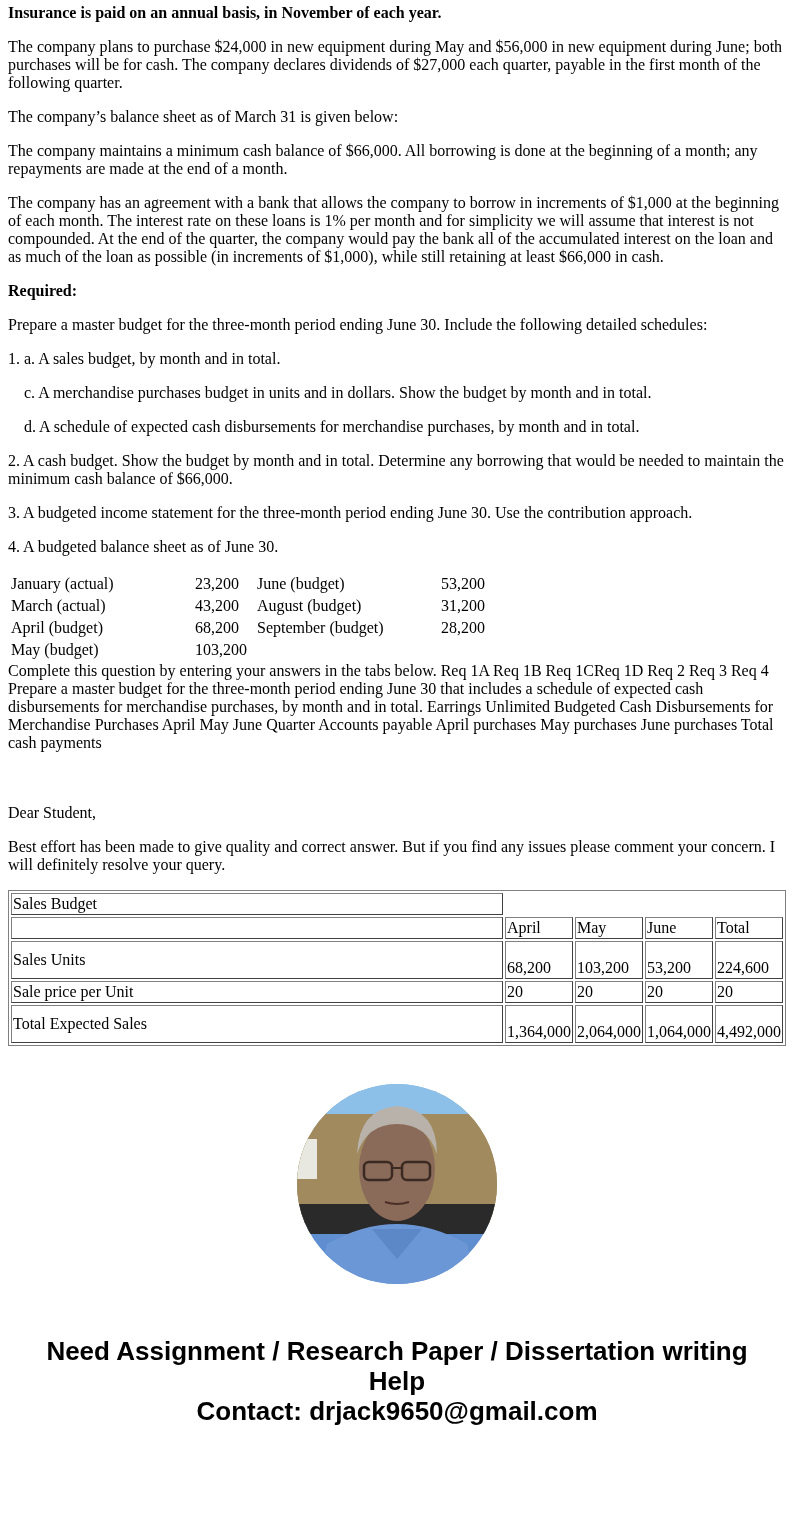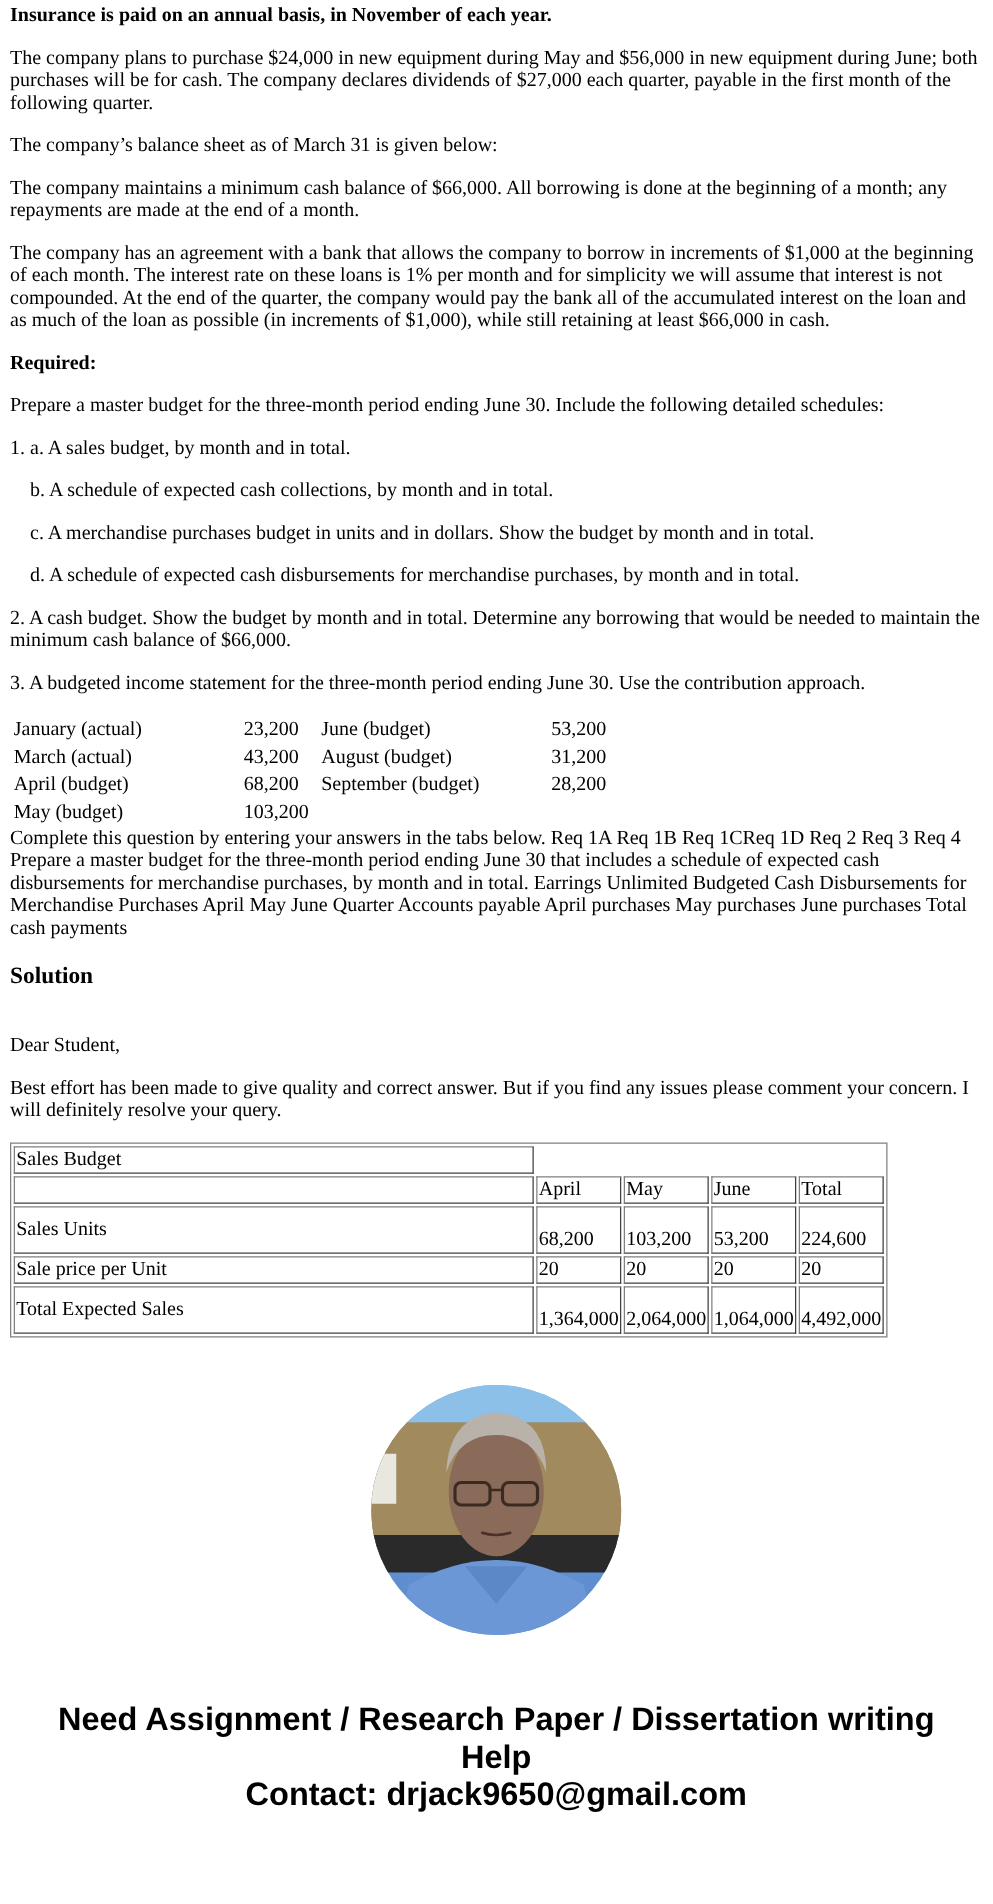--- a/index.html
+++ b/index.html
@@ -20,21 +20,21 @@
   table.sales-months td.num { width: 58px; font-family: Liberation Serif, serif; }
   table.sales-months td.lbl2 { width: 180px; }
   table.sales-months td.num2 { width: 48px; }
   p.question { margin-top: 0; }
   h3.solution { font-size: 18.7px; font-weight: bold; margin: 18px 0 0 0; line-height: 22px; }
   .spacer { height: 36px; }
   table.budget {
     border: 1px solid #808080;
     border-collapse: separate;
     border-spacing: 2px;
-    width: 702px;
+    width: 778px;
     margin-top: 12px;
   }
   table.budget td {
     border: 1px solid #808080;
     border-right-color: #404040;
     border-bottom-color: #404040;
     padding: 1px;
     vertical-align: middle;
     line-height: 18px;
   }
@@ -65,25 +65,25 @@
   <p class="first">Insurance is paid on an annual basis, in November of each year.</p>
   <p>The company plans to purchase $24,000 in new equipment during May and $56,000 in new equipment during June; both purchases will be for cash. The company declares dividends of $27,000 each quarter, payable in the first month of the following quarter.</p>
   <p>The company’s balance sheet as of March 31 is given below:</p>
   <p>The company maintains a minimum cash balance of $66,000. All borrowing is done at the beginning of a month; any repayments are made at the end of a month.</p>
   <p>The company has an agreement with a bank that allows the company to borrow in increments of $1,000 at the beginning of each month. The interest rate on these loans is 1% per month and for simplicity we will assume that interest is not compounded. At the end of the quarter, the company would pay the bank all of the accumulated interest on the loan and as much of the loan as possible (in increments of $1,000), while still retaining at least $66,000 in cash.</p>
 
   <p><b>Required:</b></p>
   <p>Prepare a master budget for the three-month period ending June 30. Include the following detailed schedules:</p>
 
   <p>1. a. A sales budget, by month and in total.</p>
-  <p class="indent">b. A schedule of expected cash collections, by month and in total.</p>
   <p class="indent">c. A merchandise purchases budget in units and in dollars. Show the budget by month and in total.</p>
   <p class="indent">d. A schedule of expected cash disbursements for merchandise purchases, by month and in total.</p>
   <p>2. A cash budget. Show the budget by month and in total. Determine any borrowing that would be needed to maintain the minimum cash balance of $66,000.</p>
   <p>3. A budgeted income statement for the three-month period ending June 30. Use the contribution approach.</p>
+  <p>4. A budgeted balance sheet as of June 30.</p>
 
   <table class="sales-months">
     <tbody>
         <tr>
       <td class="lbl">January (actual)</td>
       <td class="num">23,200</td>
       <td class="lbl2">June (budget)</td>
       <td class="num2">53,200</td>
     </tr>
     <tr>
@@ -102,21 +102,20 @@
       <td class="lbl">May (budget)</td>
       <td class="num">103,200</td>
       <td class="lbl2"></td>
       <td class="num2"></td>
     </tr>
   </tbody>
     </table>
 
   <p class="question">Complete this question by entering your answers in the tabs below. Req 1A Req 1B Req 1CReq 1D Req 2 Req 3 Req 4 Prepare a master budget for the three-month period ending June 30 that includes a schedule of expected cash disbursements for merchandise purchases, by month and in total. Earrings Unlimited Budgeted Cash Disbursements for Merchandise Purchases April May June Quarter Accounts payable April purchases May purchases June purchases Total cash payments</p>
 
-  <h3 class="solution">Solution</h3>
   <div class="spacer"></div>
   <p>Dear Student,</p>
   <p>Best effort has been made to give quality and correct answer. But if you find any issues please comment your concern. I will definitely resolve your query.</p>
 
   <table class="budget">
     <tbody>
         <tr>
       <td class="c1">Sales Budget</td>
       <td class="noborder" colspan="4"></td>
     </tr>

